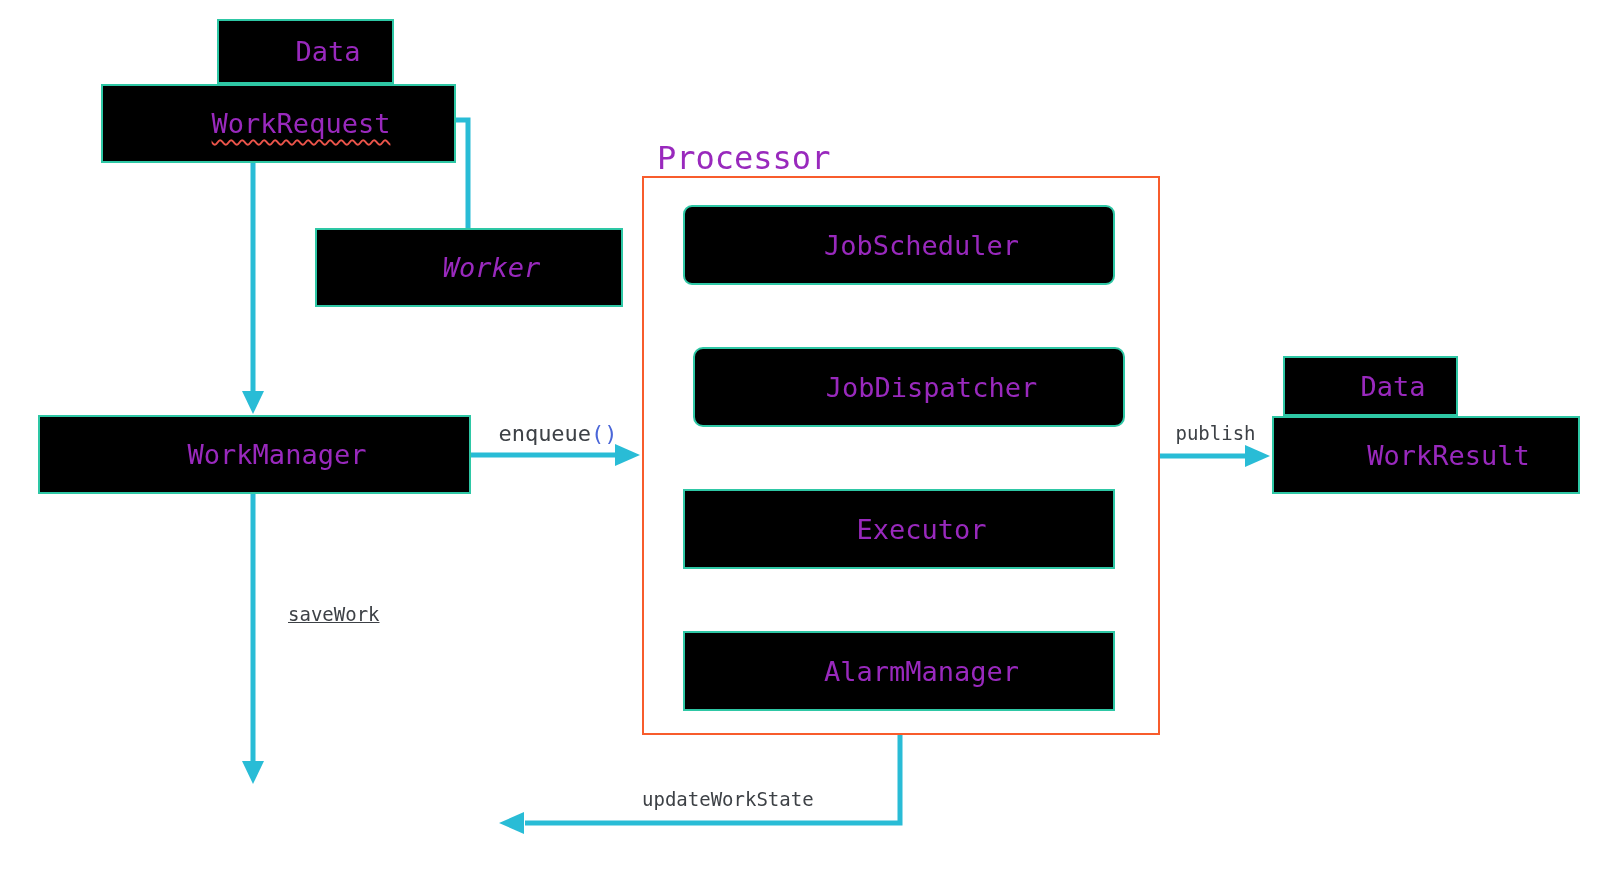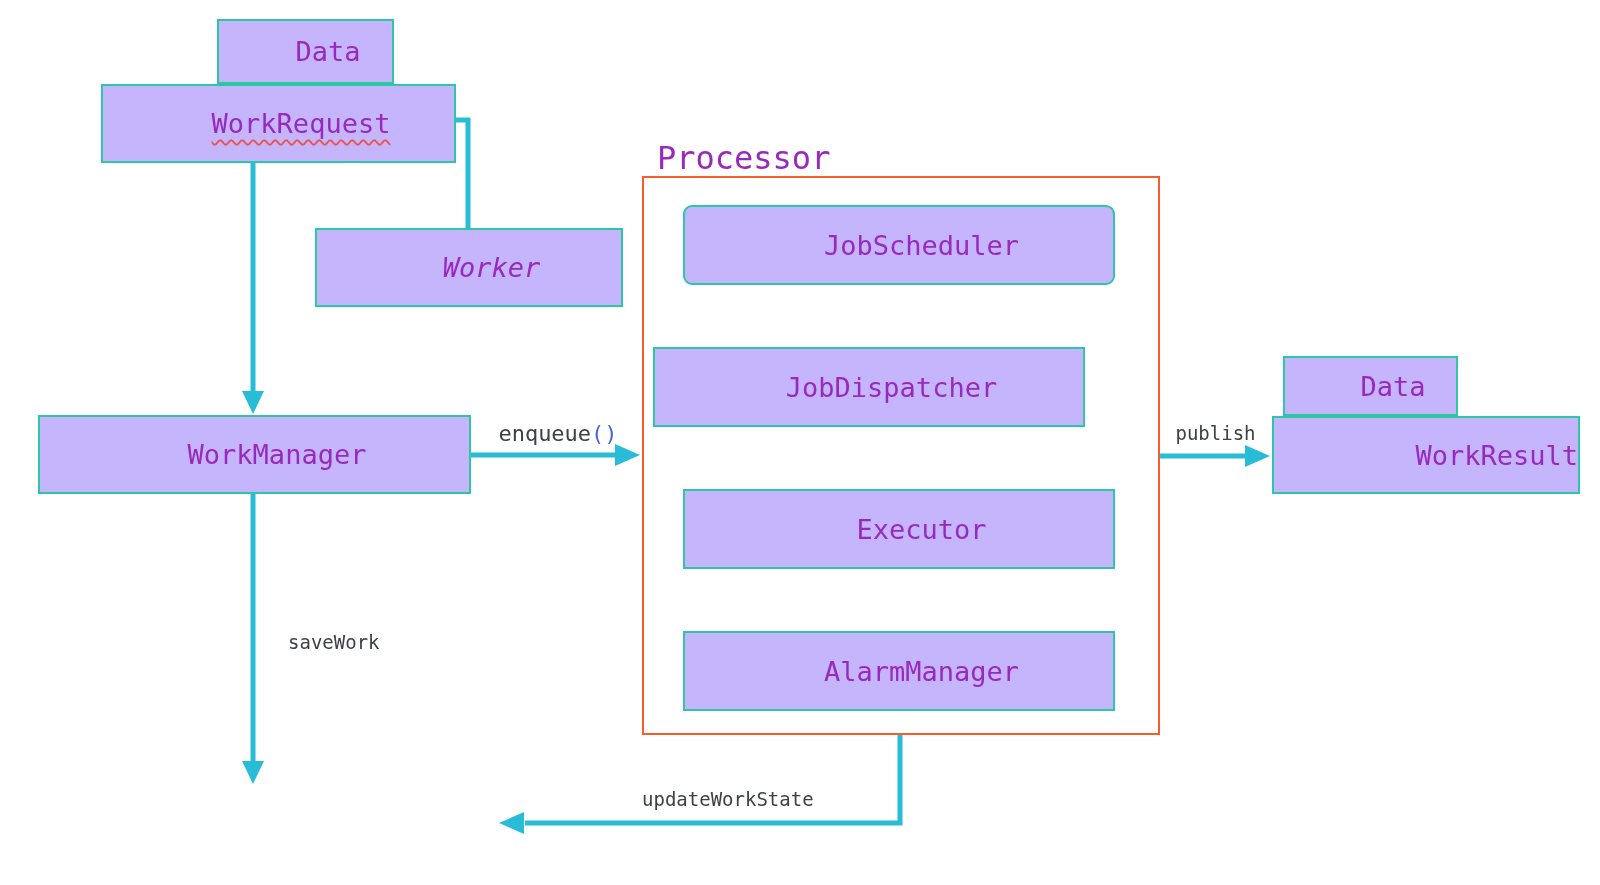--- a/index.html
+++ b/index.html
@@ -15,21 +15,21 @@
   html,body{margin:0;padding:0;background:var(--canvas-bg);}
   .canvas{
     position:relative;width:1600px;height:885px;background:var(--canvas-bg);
     overflow:hidden;font-family:"DejaVu Sans Mono","Liberation Mono",monospace;
   }
   .edges{position:absolute;left:0;top:0;width:1600px;height:885px;}
   .edge-line{fill:none;stroke:var(--arrow);stroke-width:5px;stroke-linejoin:miter;}
   .edge-head{fill:var(--arrow);stroke:none;}
   .node{
     position:absolute;box-sizing:border-box;border:2px solid var(--box-border);
-    background:#c4b5fd;display:flex;align-items:center;justify-content:center;
+    background:#000000;display:flex;align-items:center;justify-content:center;
     font-size:27px;color:var(--node-text);white-space:nowrap;padding-left:45px;
   }
   .container-node{
     position:absolute;box-sizing:border-box;border:2px solid var(--container-border);
     background:transparent;
   }
   .container-title{
     position:absolute;font-size:32px;color:var(--node-text);white-space:nowrap;
   }
   .edge-label{
@@ -42,30 +42,30 @@
   }
   .parens{color:var(--parens-text);}
   
   #n-data-left{left:217px;top:19px;width:177px;height:65px;}
   #n-workrequest{left:101px;top:84px;width:355px;height:79px;}
   #n-worker{left:315px;top:228px;width:308px;height:79px;font-style:italic;}
   #n-workmanager{left:38px;top:415px;width:433px;height:79px;}
   #n-processor{left:642px;top:176px;width:518px;height:559px;}
   #t-processor{left:657px;top:139px;}
   #n-jobscheduler{left:683px;top:205px;width:432px;height:80px;border-radius:9px;}
-  #n-jobdispatcher{left:653px;top:347px;width:432px;height:80px;}
+  #n-jobdispatcher{left:693px;top:347px;width:432px;height:80px;border-radius:10px;}
   #n-executor{left:683px;top:489px;width:432px;height:80px;}
   #n-alarmmanager{left:683px;top:631px;width:432px;height:80px;}
   #n-data-right{left:1283px;top:356px;width:175px;height:60px;}
-  #n-workresult{left:1272px;top:416px;width:308px;height:78px;justify-content:flex-end;}
+  #n-workresult{left:1272px;top:416px;width:308px;height:78px;}
   #n-workdatabase{left:13px;top:785px;width:484px;height:80px;}
   
   #l-enqueue{left:470px;width:176px;top:421px;text-align:center;font-size:22px;}
   #l-publish{left:1160px;width:111px;top:422px;text-align:center;}
-  #l-savework{left:288px;top:631px;}
+  #l-savework{left:288px;top:603px;text-decoration:underline;}
   #l-updateworkstate{left:642px;top:788px;}
 </style>
 </head>
 <body>
 
 <div class="canvas">
 
   <svg class="edges" viewBox="0 0 1600 885" xmlns="http://www.w3.org/2000/svg">
     <g>
       <path class="edge-line" d="M468 228 L468 120 L436 120"></path>

